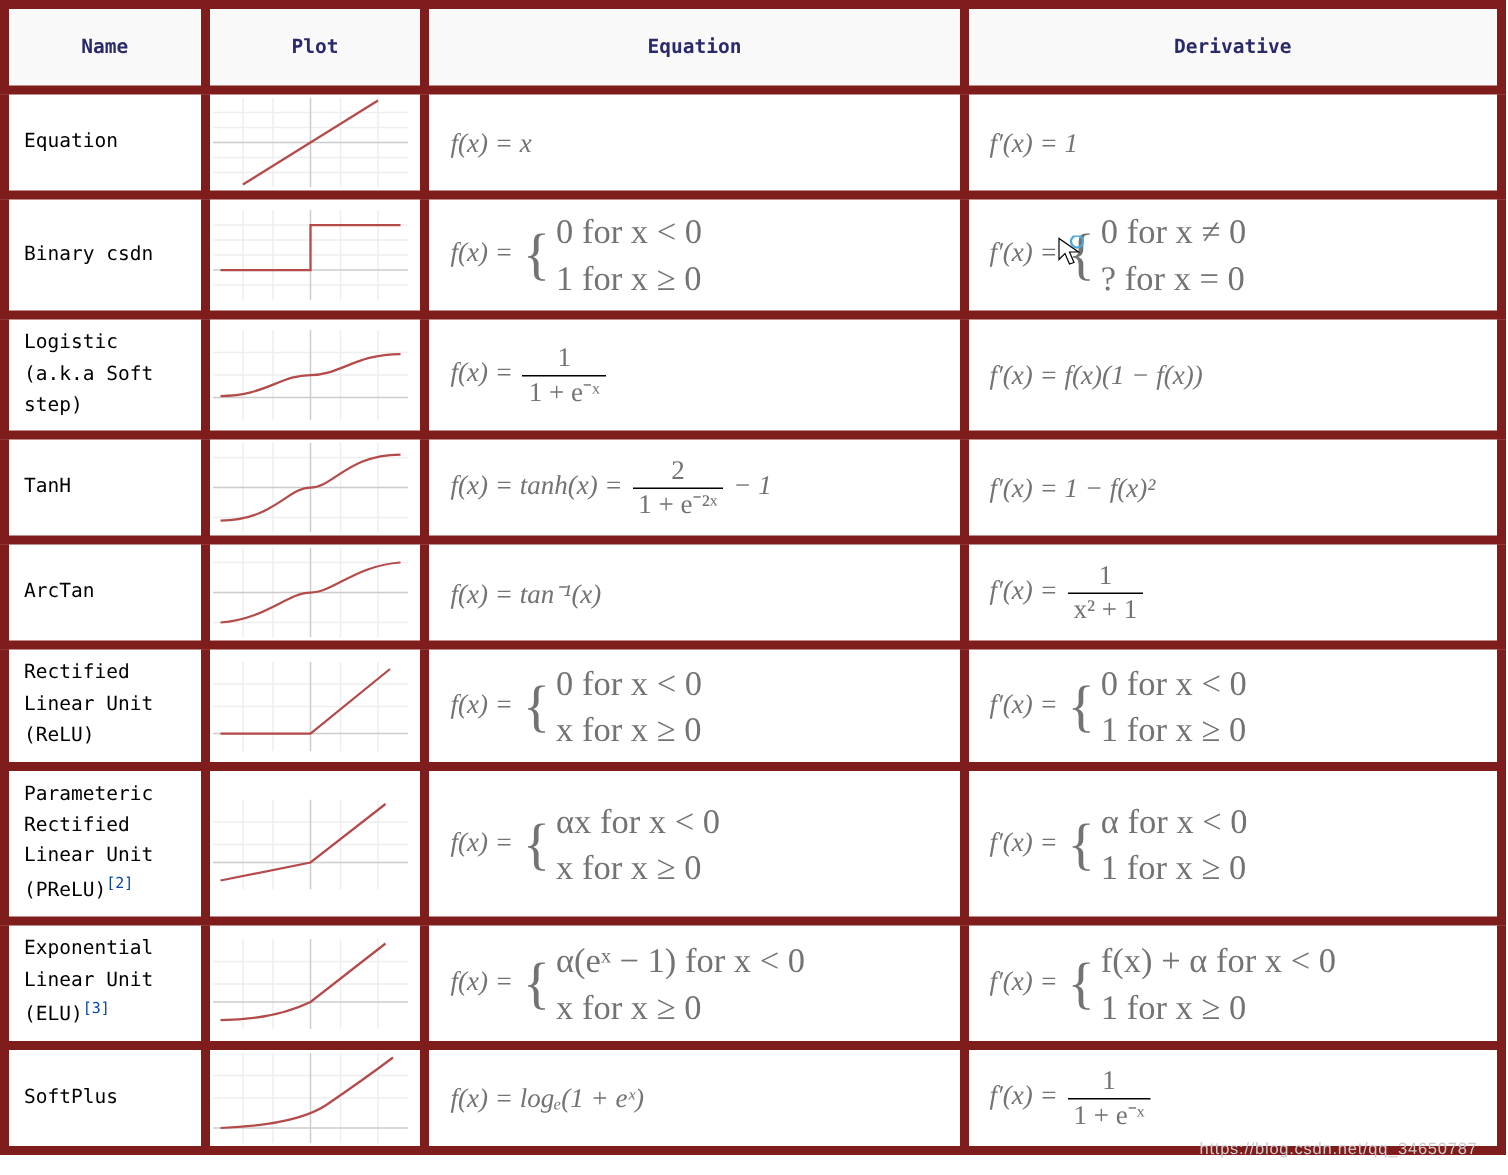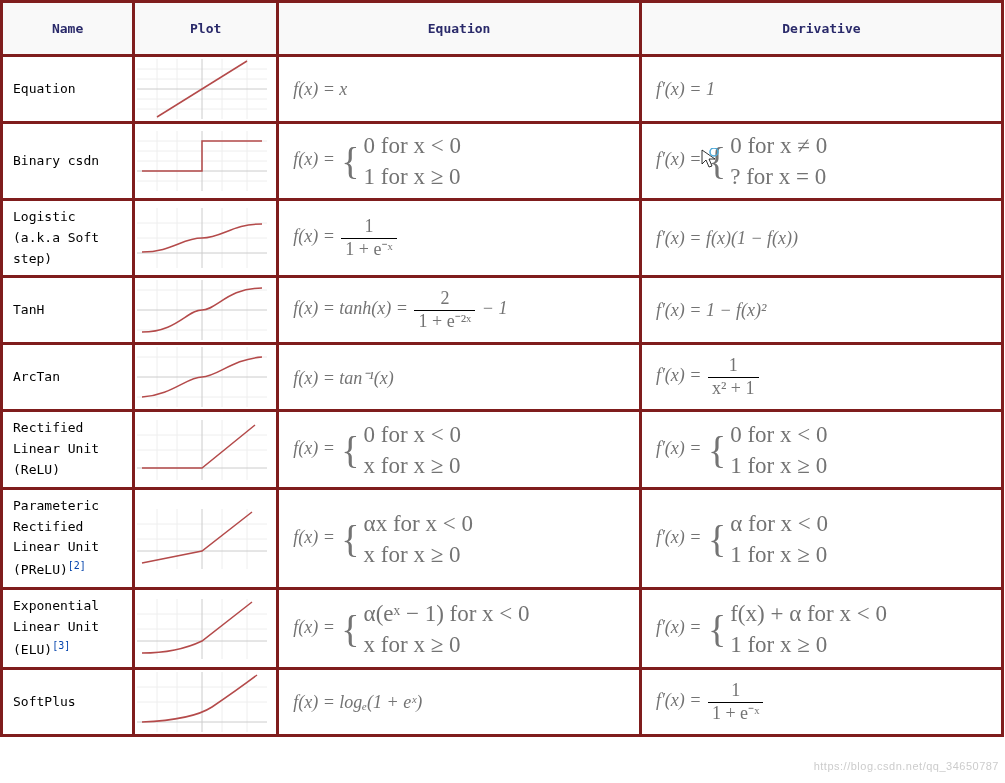--- a/index.html
+++ b/index.html
@@ -10,21 +10,21 @@
     font-size: 13px;
     color: #000;
     width: 1005px;
   }
   table {
     border-collapse: collapse;
     width: 1004px;
     background: #fff;
   }
   th, td {
-    border: 3px solid #7f1d1d;
+    border: 6px solid #7f1d1d;
     padding: 6px 10px;
     vertical-align: middle;
     text-align: left;
   }
   th {
     background: #f9f9f9;
     text-align: center;
     font-weight: bold;
     color: #2a2a6a;
     font-family: "SimSun", "宋体", monospace;
@@ -47,21 +47,21 @@
     font-family: "Cambria Math", "Times New Roman", serif;
     font-size: 18px;
     color: #737373;
     white-space: nowrap;
     padding-left: 14px;
   }
   sup.ref { font-family: monospace; color: #0645ad; font-size: 10px; }
   .plot-svg { width: 130px; height: 60px; display: block; }
   .watermark {
     position: absolute;
-    right: 6px;
+    right: 20px;
     top: 760px;
     font-family: Arial, sans-serif;
     font-size: 11px;
     color: #ccc;
     letter-spacing: 0.5px;
   }
   .frac {
     display: inline-block;
     vertical-align: middle;
     text-align: center;

